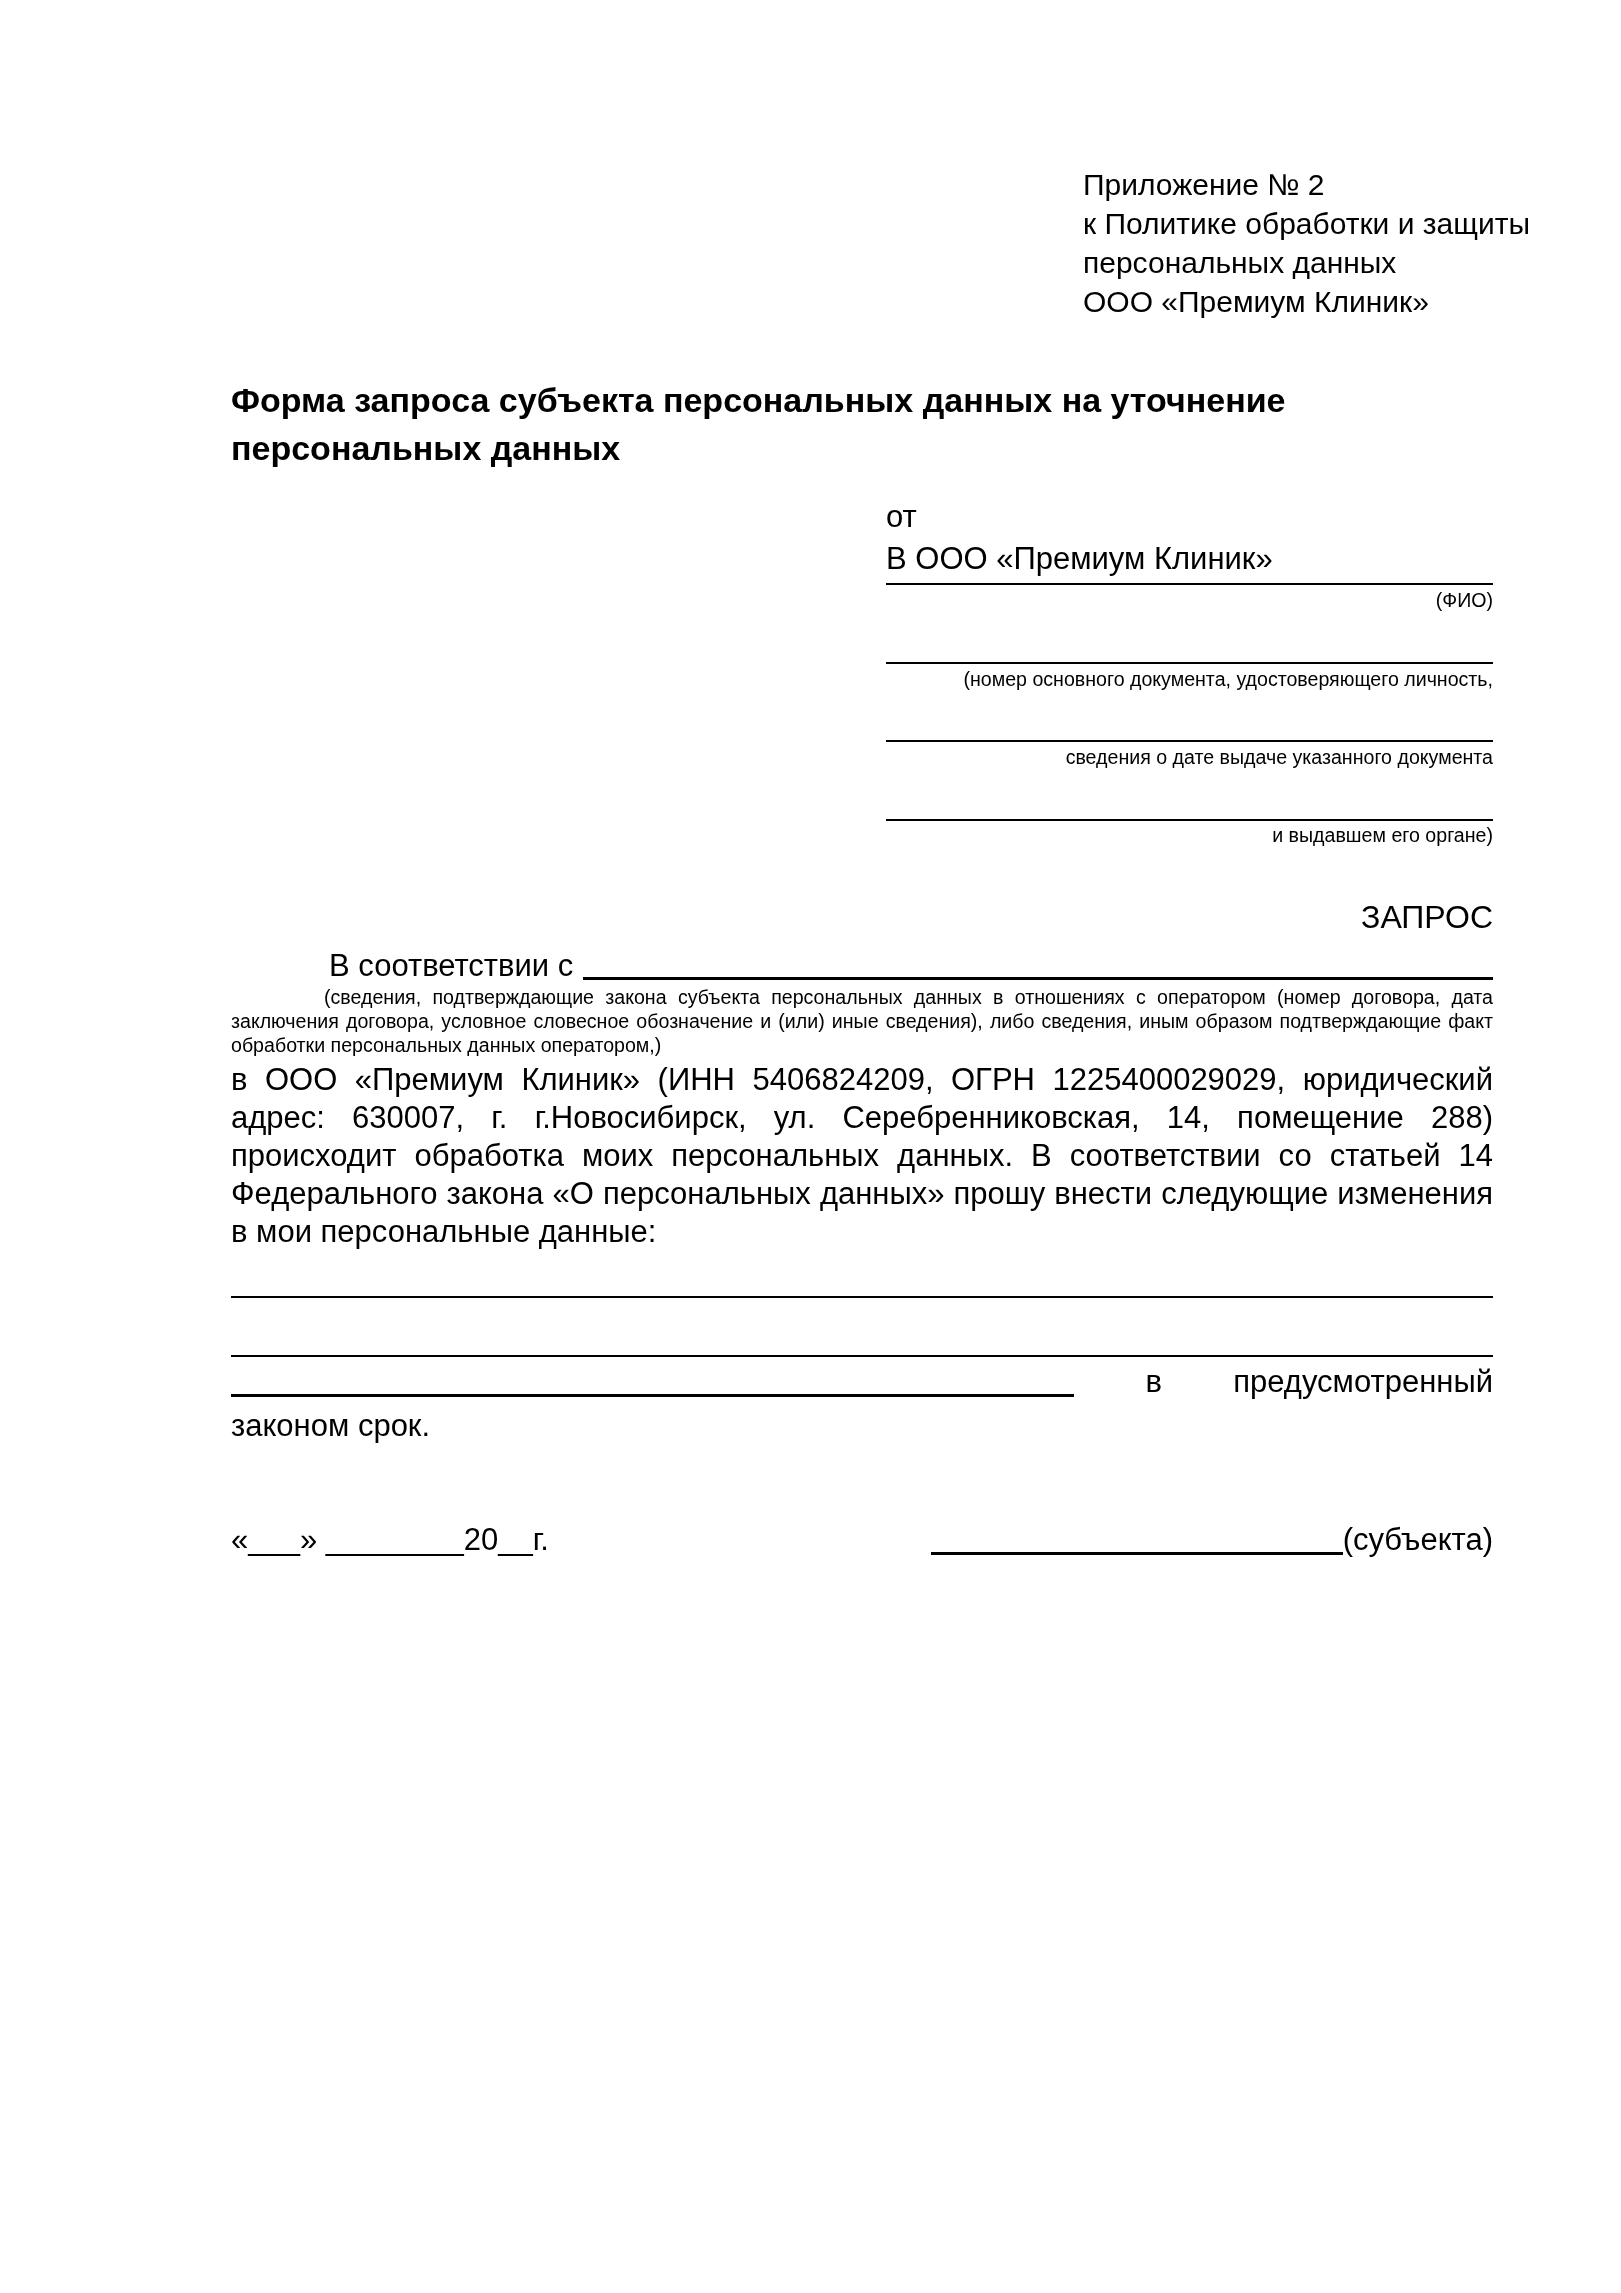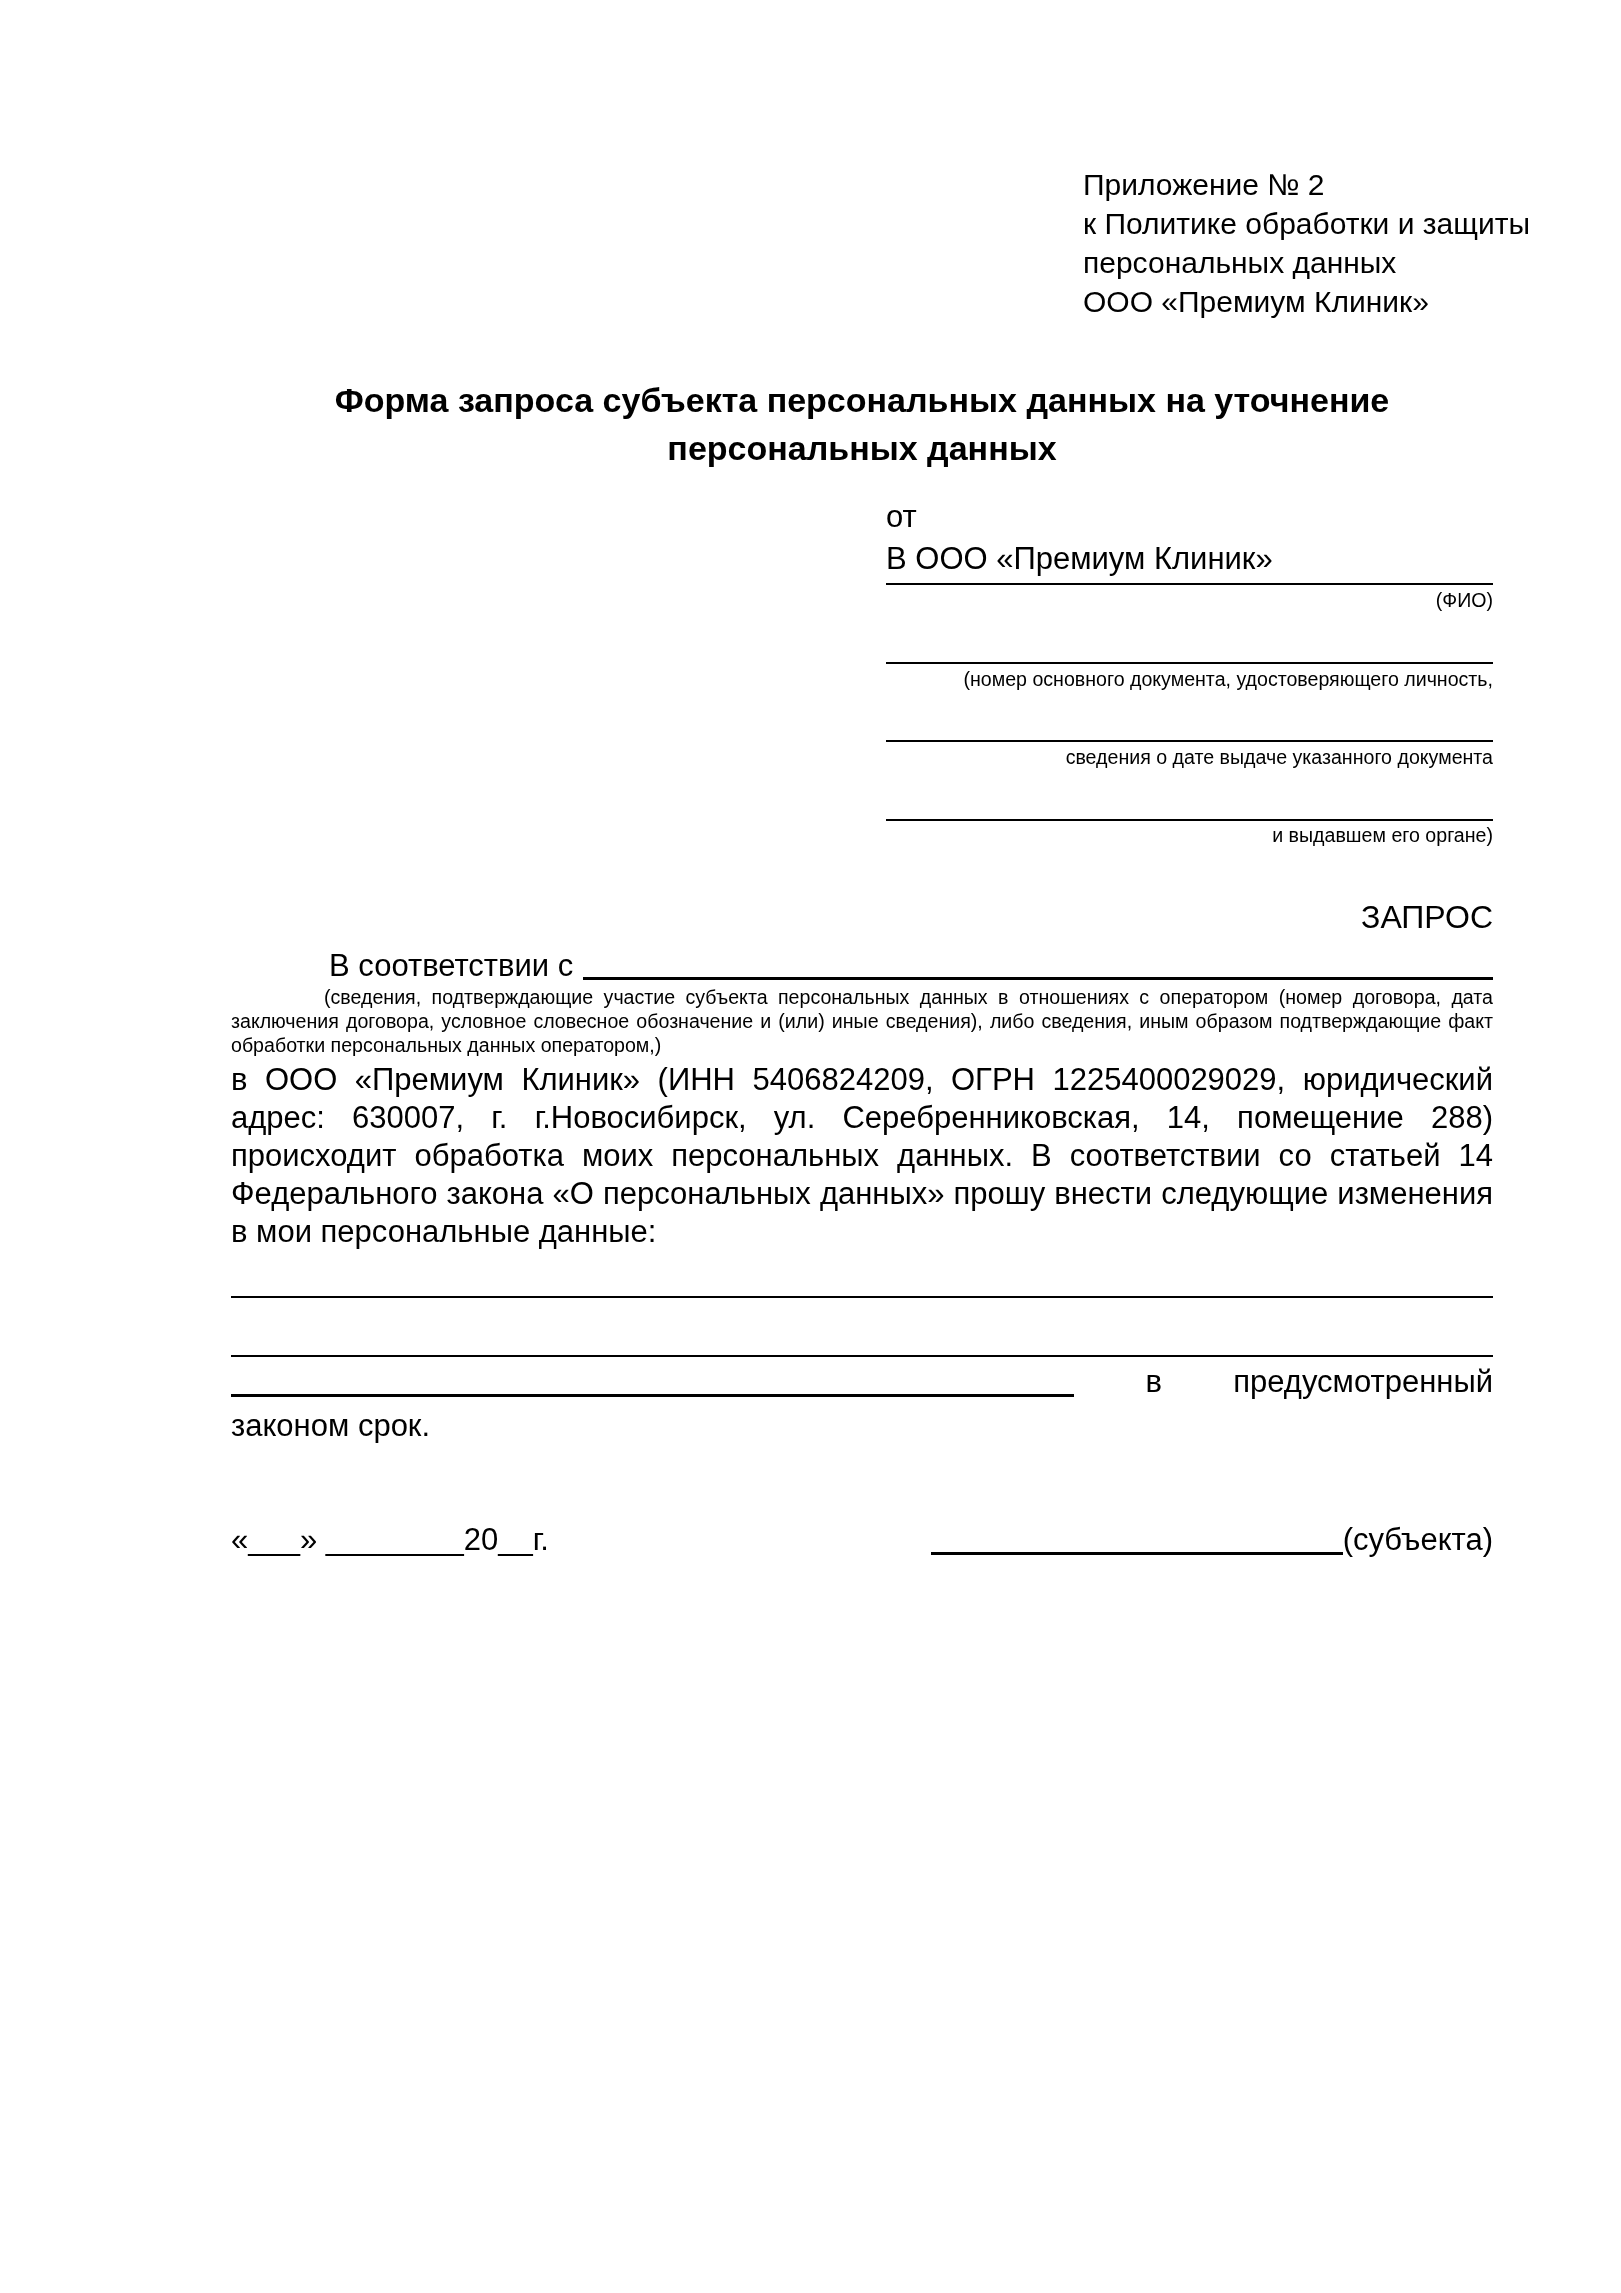--- a/index.html
+++ b/index.html
@@ -21,21 +21,21 @@
   
   .appendix {
     margin-left: 852px;
     font-size: 30px;
     line-height: 39px;
     white-space: nowrap;
   }
   
   .doc-title {
     margin-top: 55px;
-    text-align: center;
+    text-align: left;
     font-weight: bold;
     font-size: 34px;
     line-height: 48px;
   }
   
   .addressee {
     margin-left: 655px;
     margin-top: 23.5px;
     font-size: 31px;
     line-height: 42px;
@@ -176,21 +176,21 @@
     <div class="caption">и выдавшем его органе)</div>
   </div>
 
   <div class="zapros-heading">ЗАПРОС</div>
 
   <div class="intro-row">
     <span class="intro-text">В соответствии с</span>
     <span class="fill-line"></span>
   </div>
 
-  <div class="small-note">(сведения, подтверждающие участие субъекта персональных данных в отношениях с оператором (номер договора, дата заключения договора, условное словесное обозначение и (или) иные сведения), либо сведения, иным образом подтверждающие факт обработки персональных данных оператором,)</div>
+  <div class="small-note">(сведения, подтверждающие закона субъекта персональных данных в отношениях с оператором (номер договора, дата заключения договора, условное словесное обозначение и (или) иные сведения), либо сведения, иным образом подтверждающие факт обработки персональных данных оператором,)</div>
 
   <div class="body-par">в ООО «Премиум Клиник» (ИНН 5406824209, ОГРН 1225400029029, юридический адрес: 630007, г. г.Новосибирск, ул. Серебренниковская, 14, помещение 288) происходит обработка моих персональных данных. В соответствии со статьей 14 Федерального закона «О персональных данных» прошу внести следующие изменения в мои персональные данные:</div>
 
   <div class="wide-rule first"></div>
   <div class="wide-rule second"></div>
 
   <div class="reply-line2">
     <span class="addr-blank"></span>
     <span>в</span>
     <span>предусмотренный</span>

